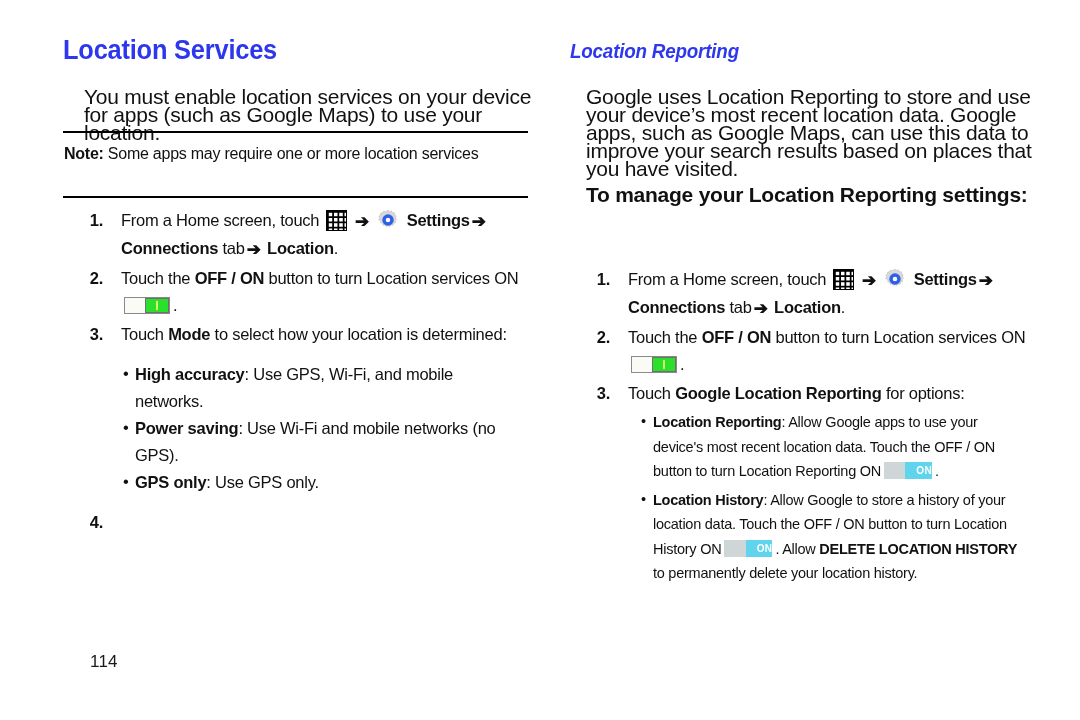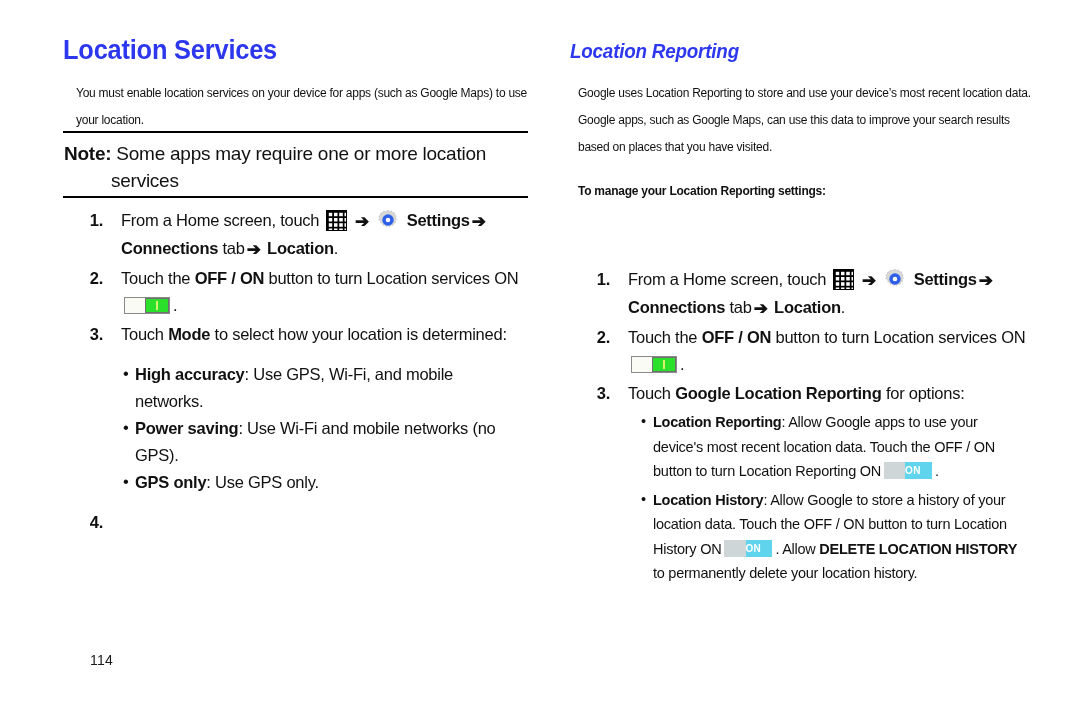--- a/index.html
+++ b/index.html
@@ -44,23 +44,23 @@
   }
   .h1-left  { position: absolute; top: 36px; left: 0; }
   .h1-right {
     position: absolute; top: 40px; left: 0;
     font-size: 20px;
     font-style: italic;
   }
 
   
   .para {
-    font-size: 12px;
-    line-height: 27px;
-    margin: 4px;
+    font-size: 21px;
+    line-height: 18px;
+    margin: 12px;
     letter-spacing: -0.25px;
   }
   .intro-left {
     position: absolute;
     top: 76px; left: 9px;
     width: 452px;
   }
   .intro-right {
     position: absolute;
     top: 76px; left: 4px;
@@ -76,21 +76,21 @@
     border-top: 2.4px solid #000000;
   }
   .rule-top  { top: 131px; }
   .rule-bot  { top: 196px; }
 
   
   .note {
     position: absolute;
     top: 140px; left: 1px;
     width: 464px;
-    font-size: 19px;
+    font-size: 16px;
     line-height: 27px;
     letter-spacing: -0.25px;
   }
   .note .hang {
     display: block;
     padding-left: 47px;
     text-indent: -47px;
   }
   .note .hang .cont { display: block; text-indent: 0; }
 
@@ -231,30 +231,30 @@
     border: none;
   }
   .toggle-cyan .off { width: 44%; background: #cfd6d8; }
   .toggle-cyan .on  {
     width: 56%;
     background: #5fd4ec;
     color: #ffffff;
     font-size: 10px;
     font-weight: bold;
     line-height: 17px;
-    text-align: left;
+    text-align: right;
     letter-spacing: 0.3px;
   }
 
   
   .folio {
     position: absolute;
     left: 90px;
     top: 652px;
-    font-size: 14px;
+    font-size: 17px;
     color: #1a1a1a;
     letter-spacing: 0.2px;
   }
 </style>
 </head>
 <body>
 
 <div class="page">
 
   <div class="col col-left">

